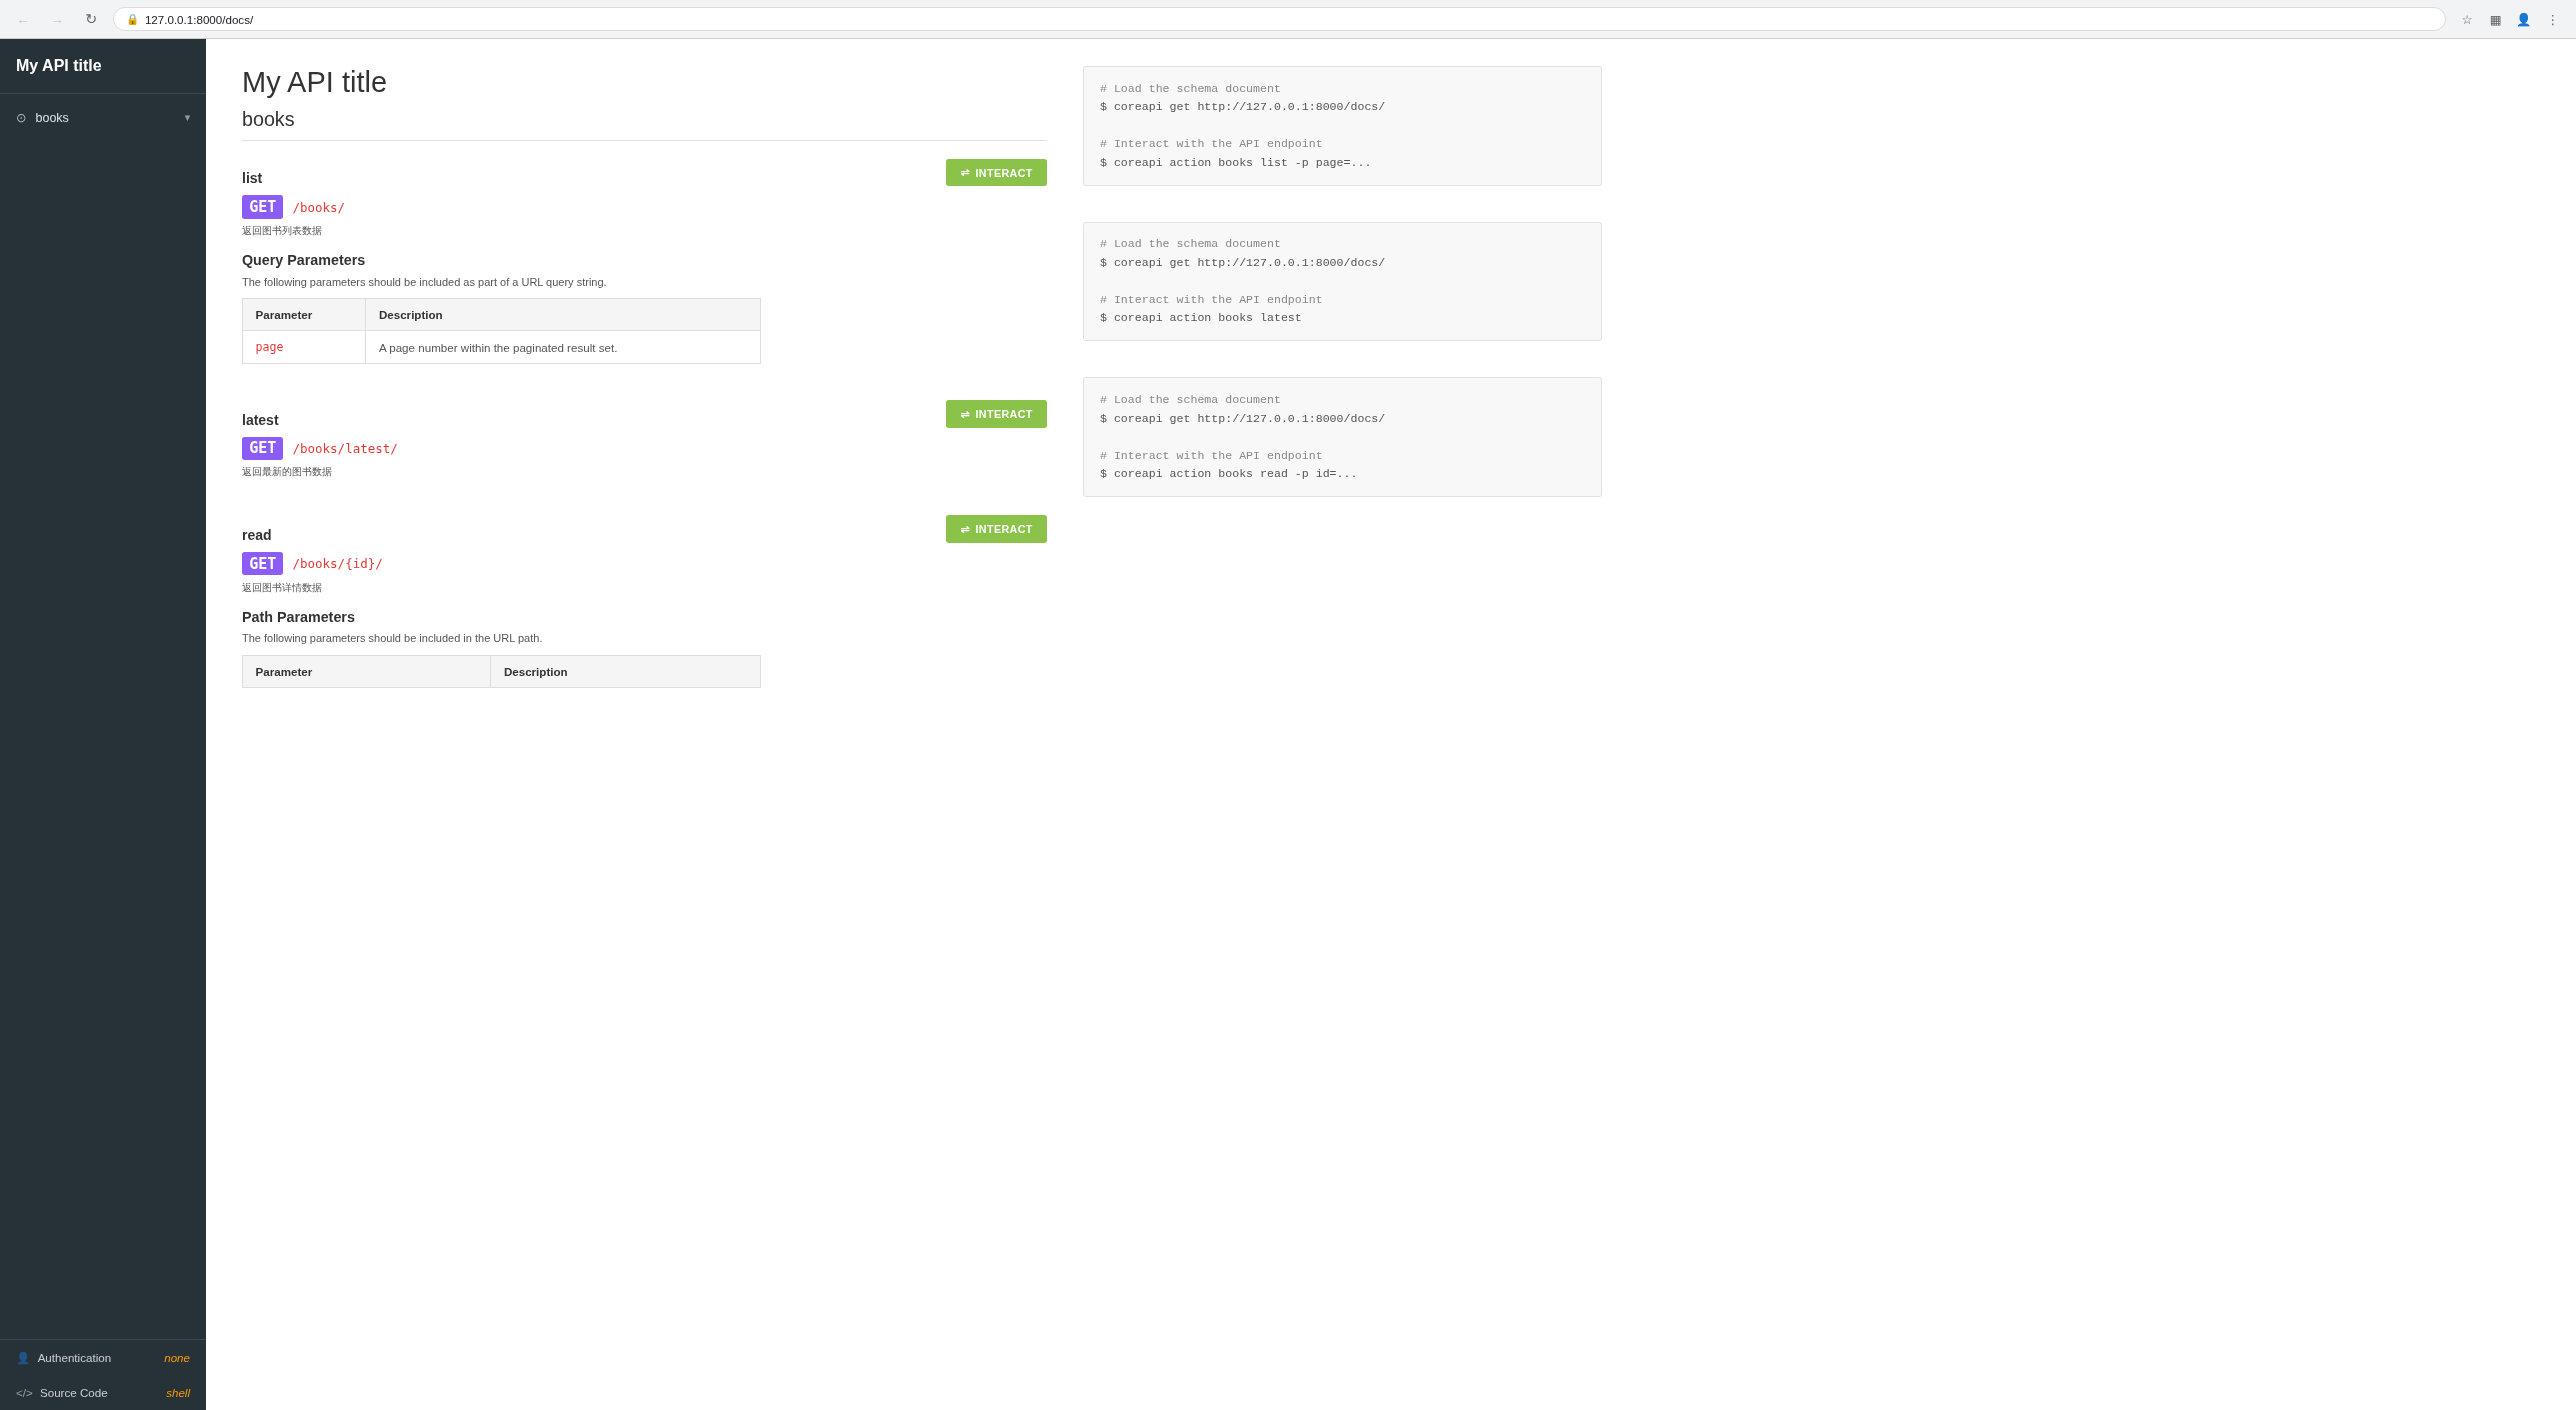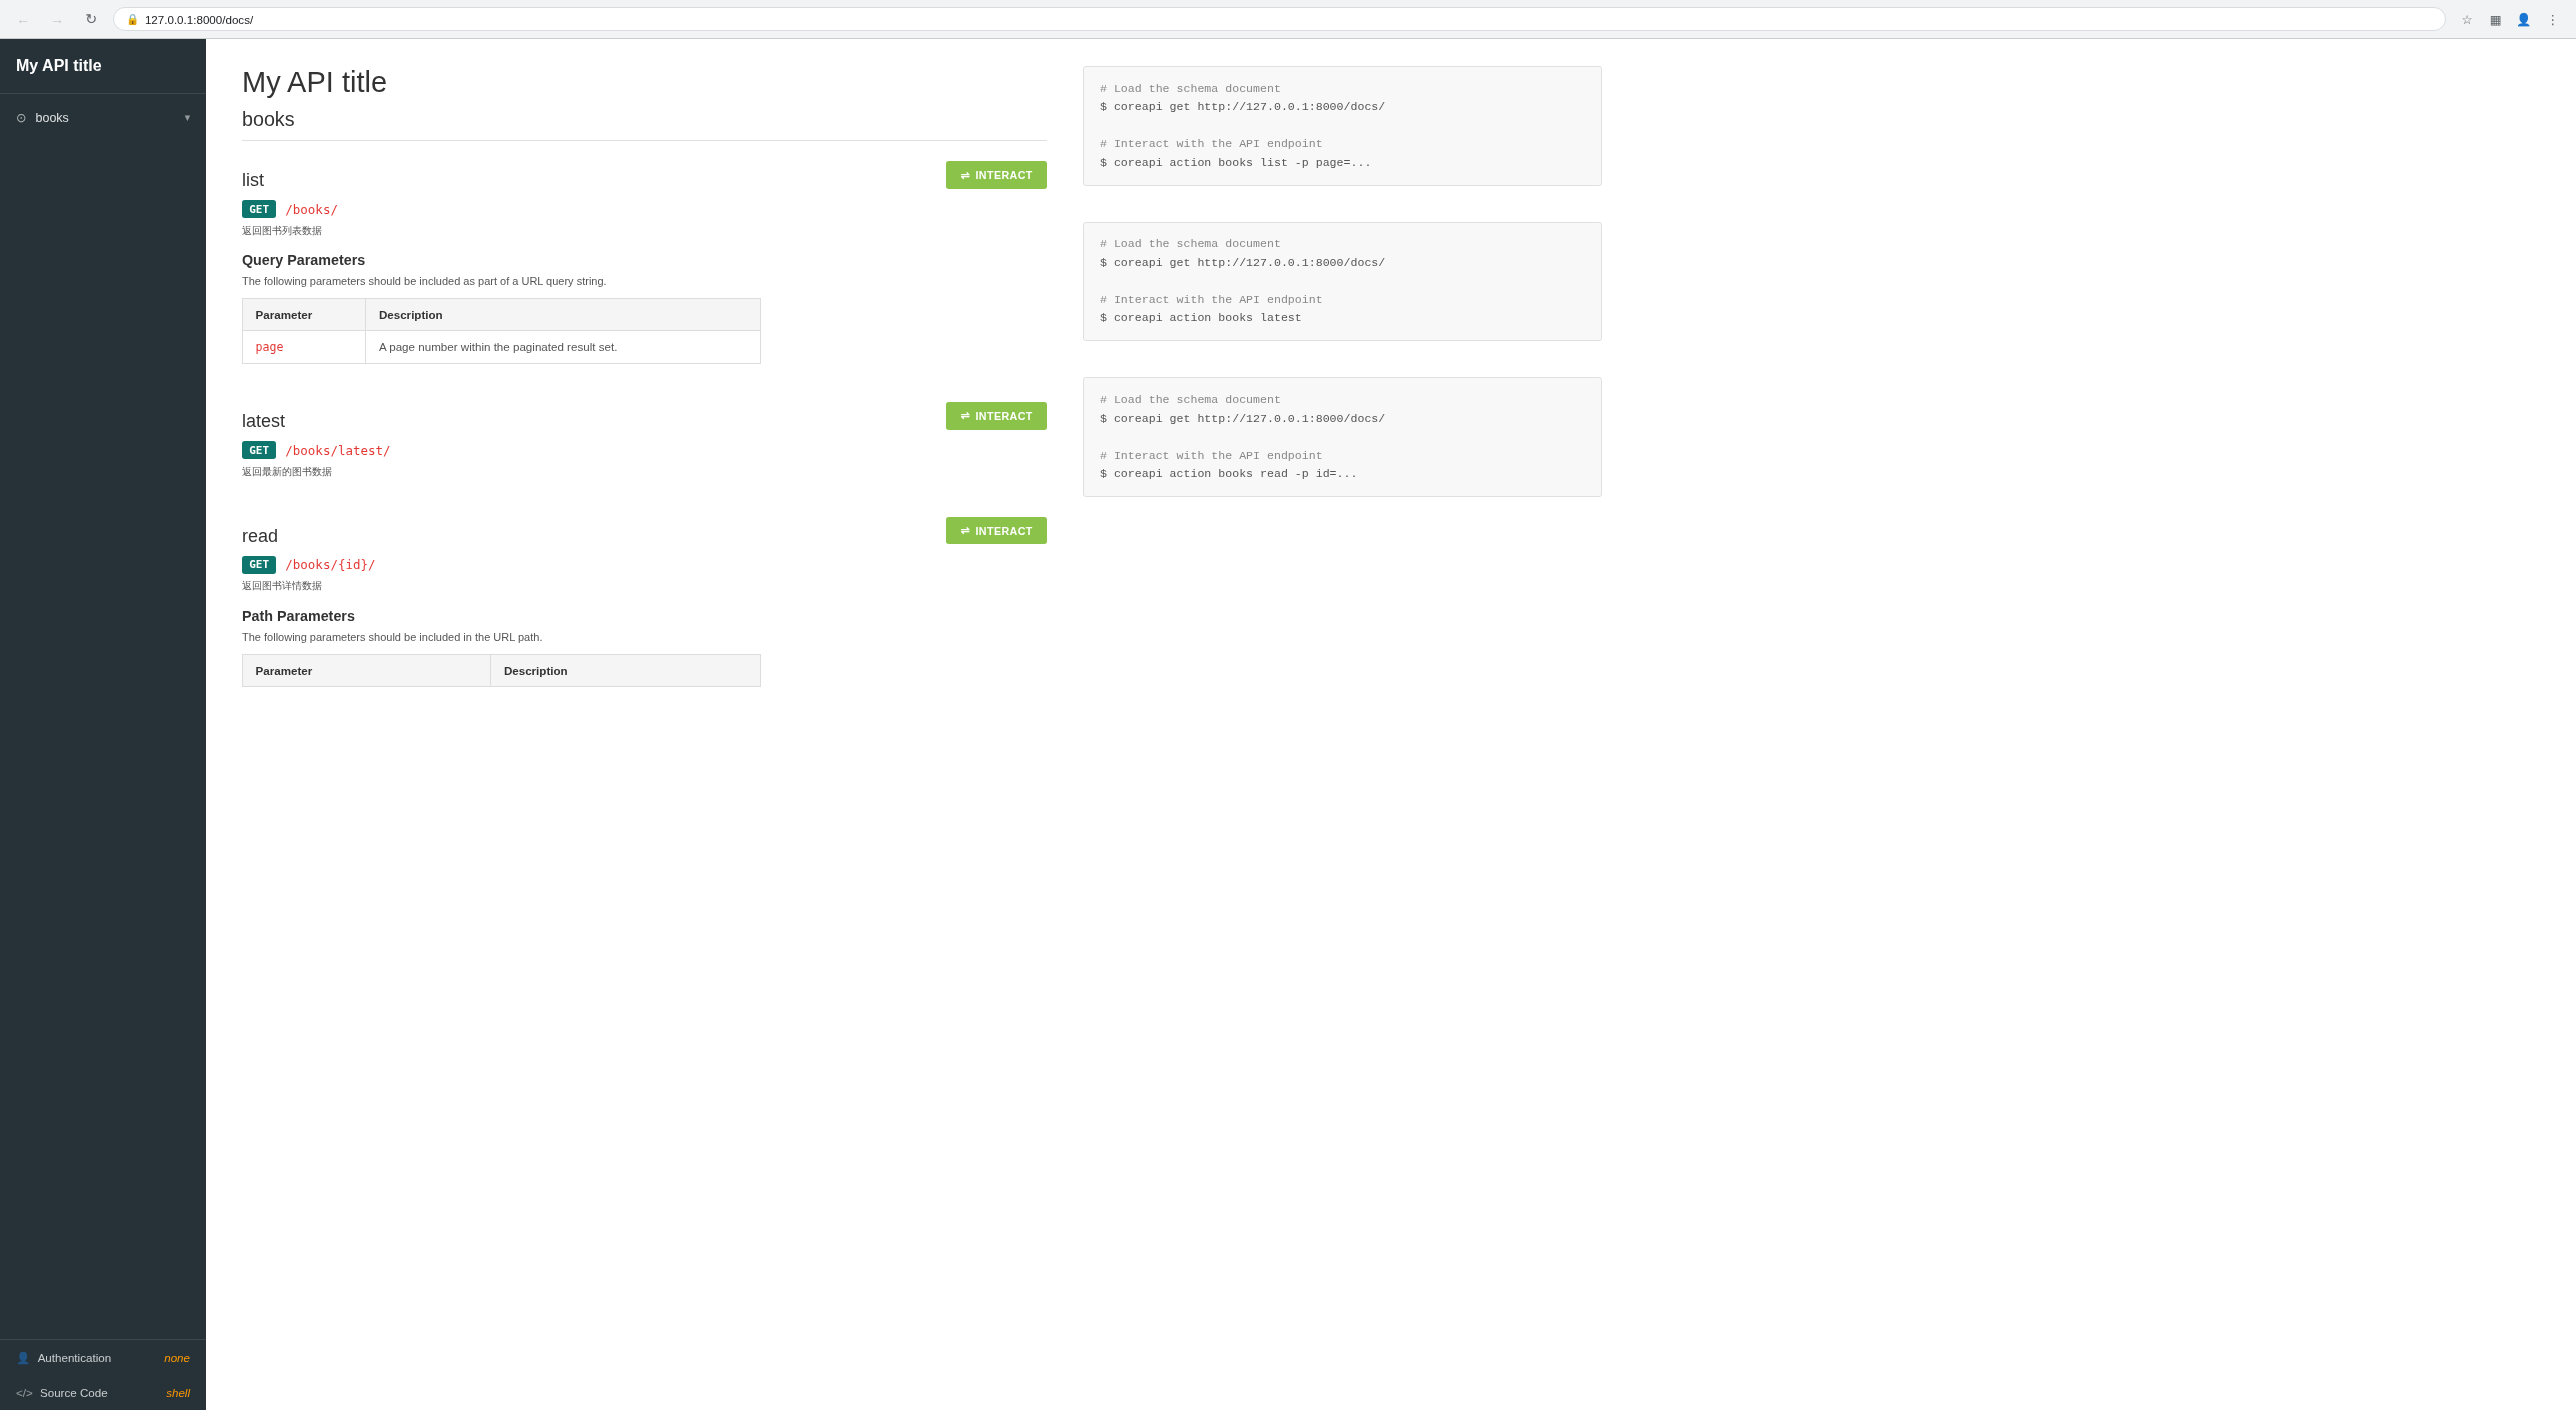--- a/index.html
+++ b/index.html
@@ -171,22 +171,22 @@
     .endpoint {
       margin-bottom: 36px;
     }
     .endpoint-header {
       display: flex;
       align-items: center;
       justify-content: space-between;
       margin-bottom: 9px;
     }
     .endpoint-title {
-      font-size: 18px;
-      font-weight: 400;
+      font-size: 14px;
+      font-weight: 700;
       color: #333;
       margin-top: 11px;
     }
     .interact-btn {
       background: #8bc34a;
       color: white;
       border: none;
       border-radius: 2.7px;
       padding: 7.2px 14.3px;
       font-size: 10.7px;
@@ -200,25 +200,25 @@
     }
     .interact-icon { font-size: 10.7px; }
 
     .endpoint-route {
       display: flex;
       align-items: center;
       gap: 9px;
       margin-bottom: 5.4px;
     }
     .method-badge {
-      background: #0f766e;
+      background: #8b5cf6;
       color: white;
       padding: 2.7px 7.2px;
       border-radius: 2.7px;
-      font-size: 11px;
+      font-size: 15px;
       font-weight: 700;
       font-family: monospace;
     }
     .route-path {
       color: #e53935;
       font-family: monospace;
       font-size: 12.5px;
     }
     .endpoint-desc {
       color: #555;

